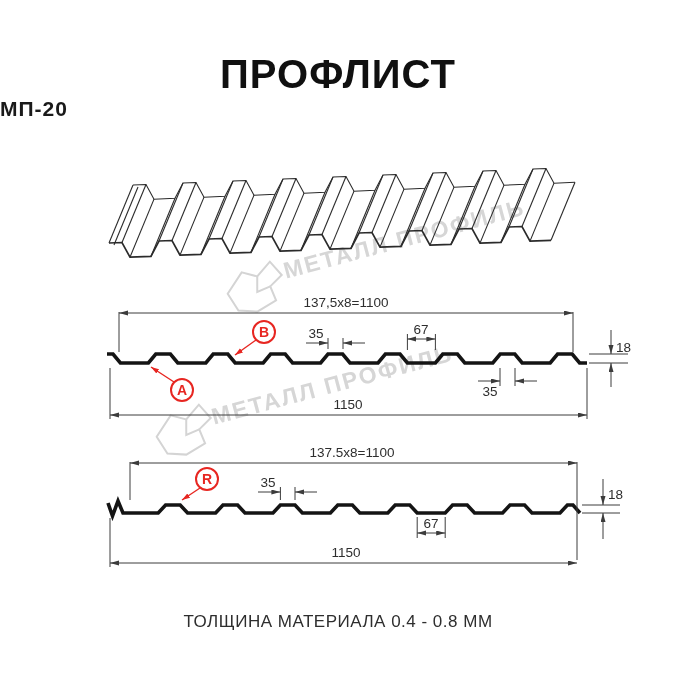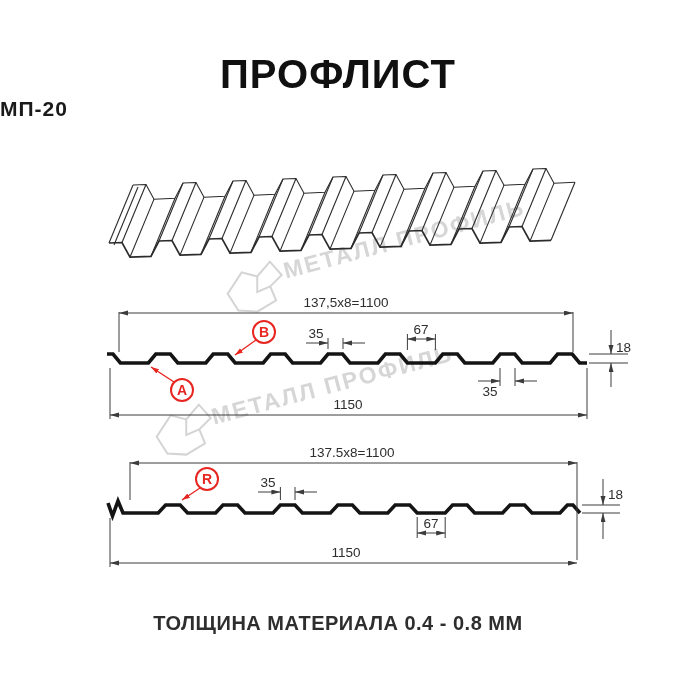--- a/index.html
+++ b/index.html
@@ -10,21 +10,21 @@
   .title{
     position:absolute; left:0; right:0; top:52px; text-align:center;
     font-size:40px; font-weight:bold; letter-spacing:1px; color:#101010;
   }
   .subtitle{
     position:absolute; left:0; right:0; top:97px; text-align:left;
     font-size:21px; font-weight:bold; letter-spacing:1px; color:#1a1a1a;
   }
   .footer-note{
     position:absolute; left:0; right:0; top:612px; text-align:center;
-    font-size:20px; font-weight:bold; letter-spacing:0.5px; color:#2e2e2e;
+    font-size:17px; font-weight:normal; letter-spacing:0.5px; color:#2e2e2e;
   }
   .watermark{
     position:absolute; color:var(--wm,#d6d6d6); font-weight:bold;
     font-size:23px; letter-spacing:2px; white-space:nowrap;
     transform:rotate(-15deg); transform-origin:left center; z-index:0;
   }
   .wm-logo{ position:absolute; z-index:0; transform:rotate(-15deg); }
   svg.drawing{ position:absolute; left:0; top:0; z-index:1; }
   .dim{ font-size:13.5px; fill:#2e2e2e; }
   .red-lbl{ font-size:14px; font-weight:bold; fill:var(--red,#e72621); }

